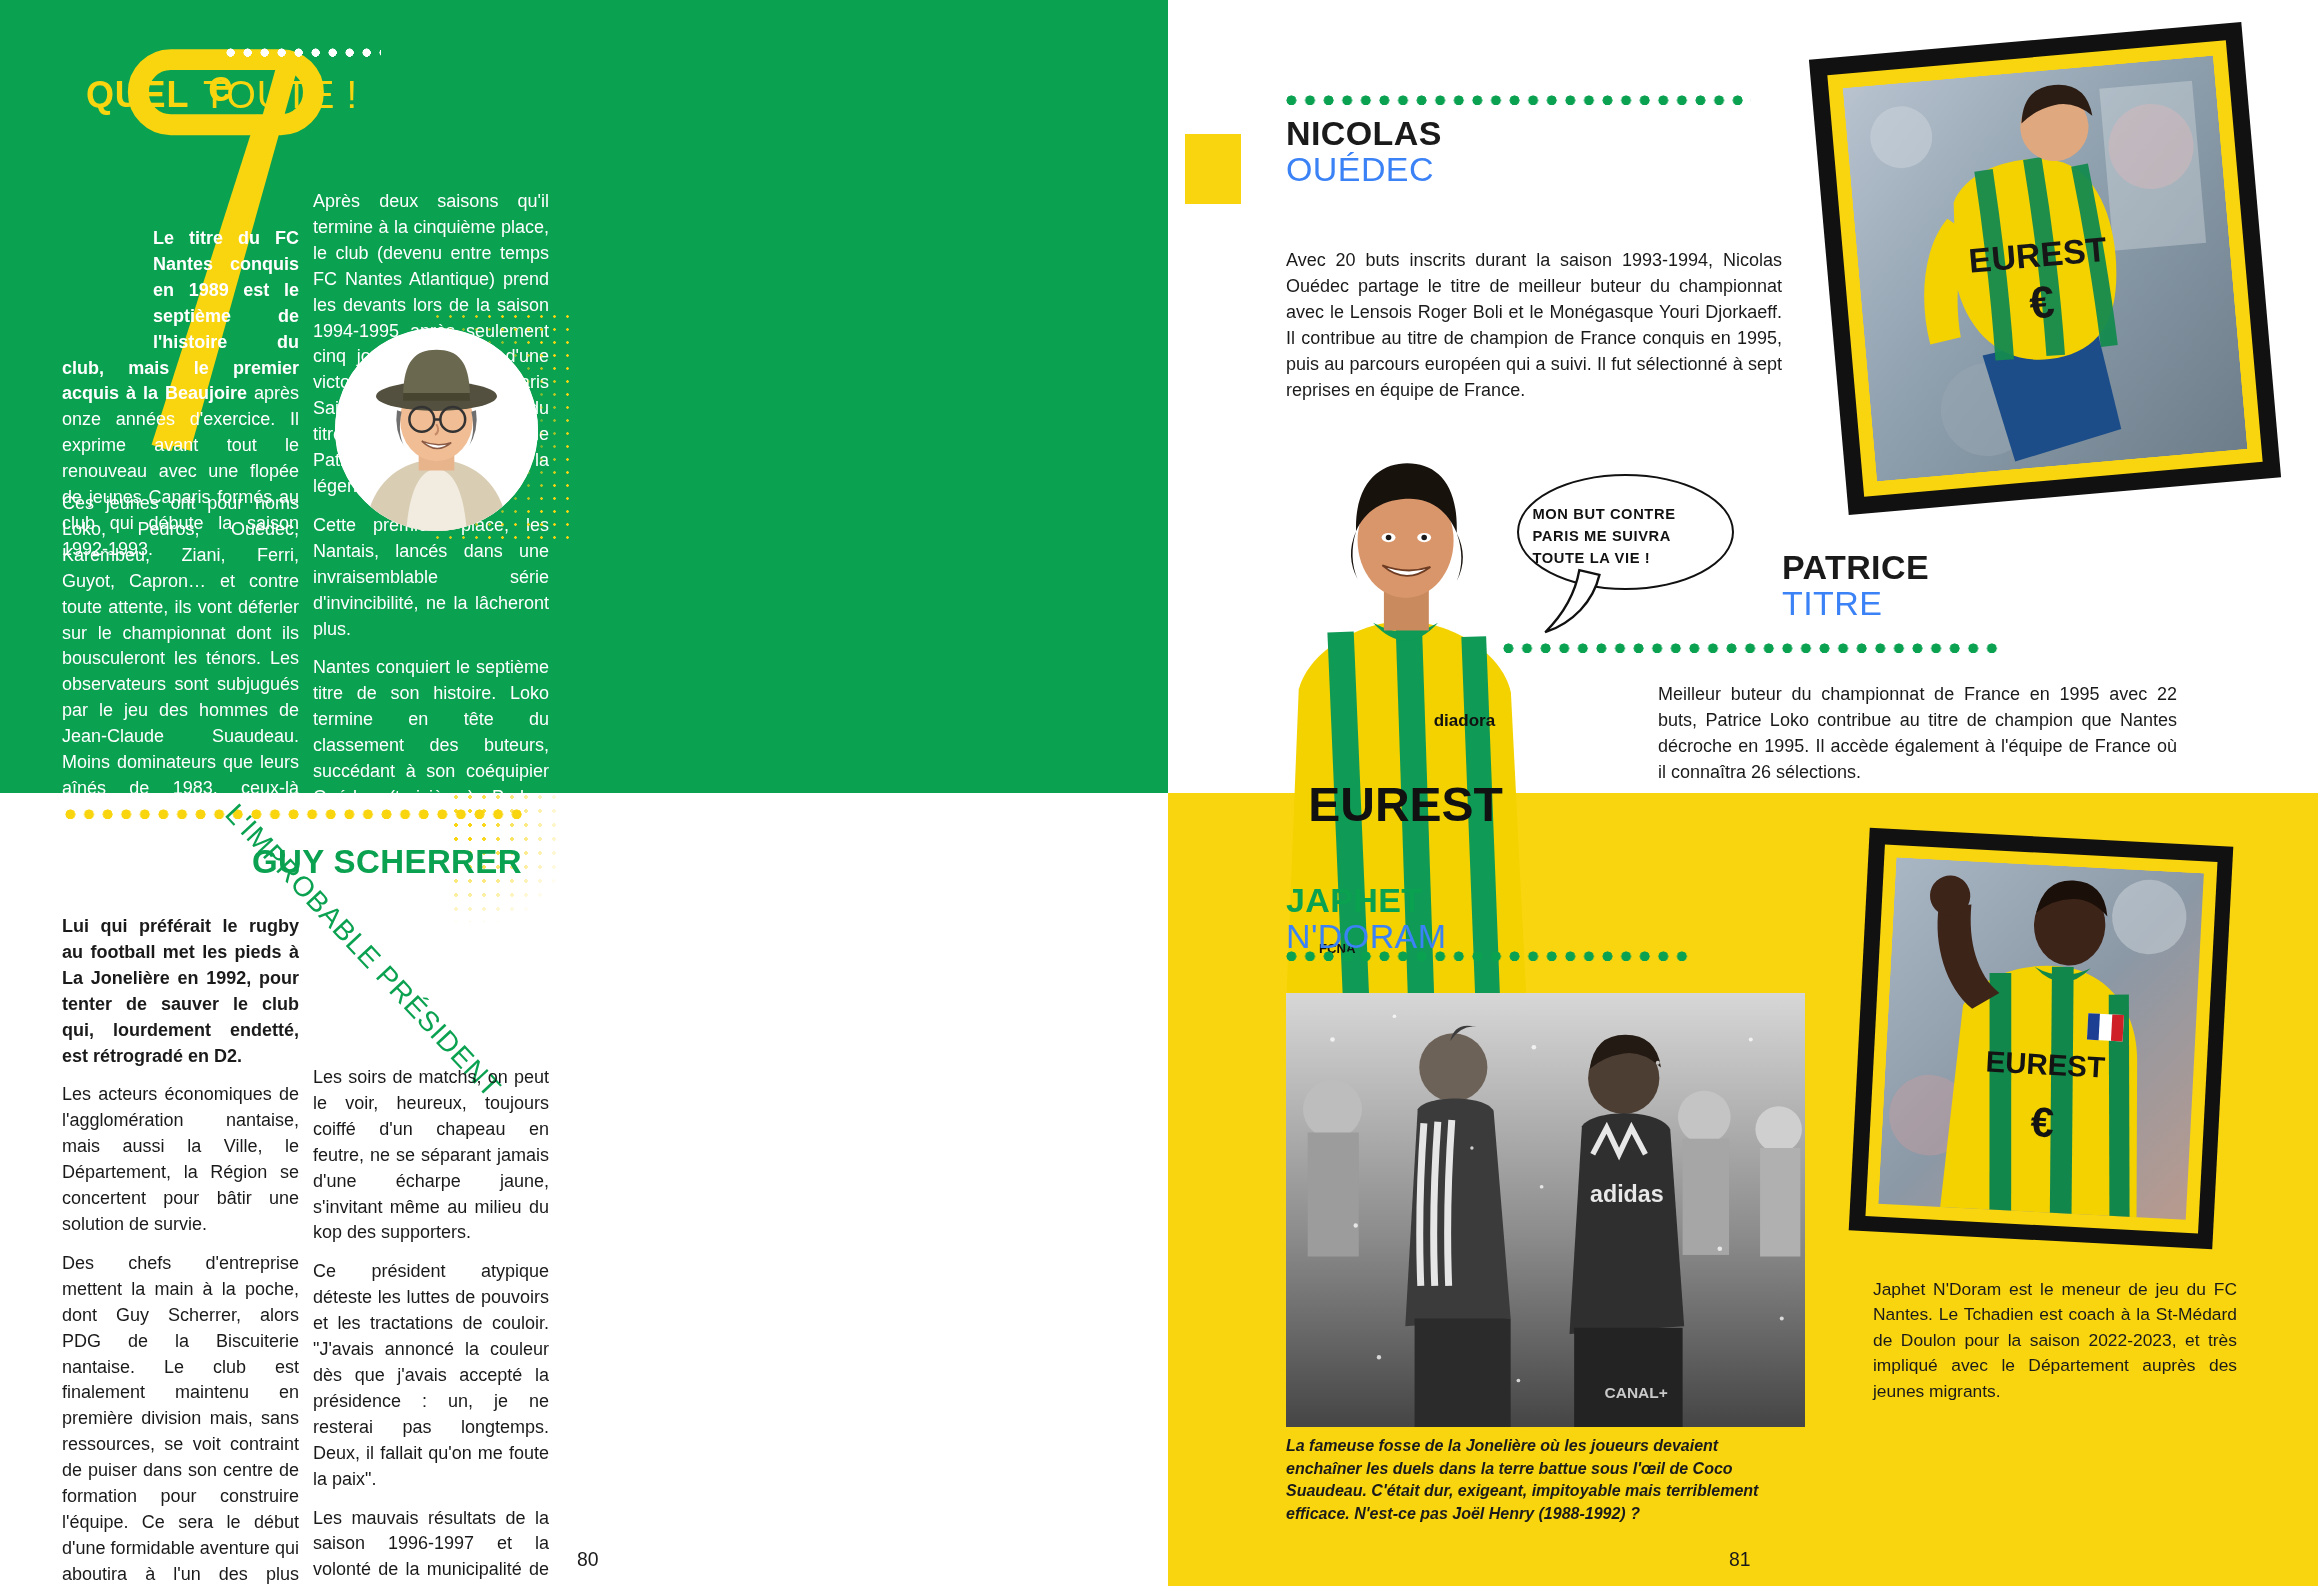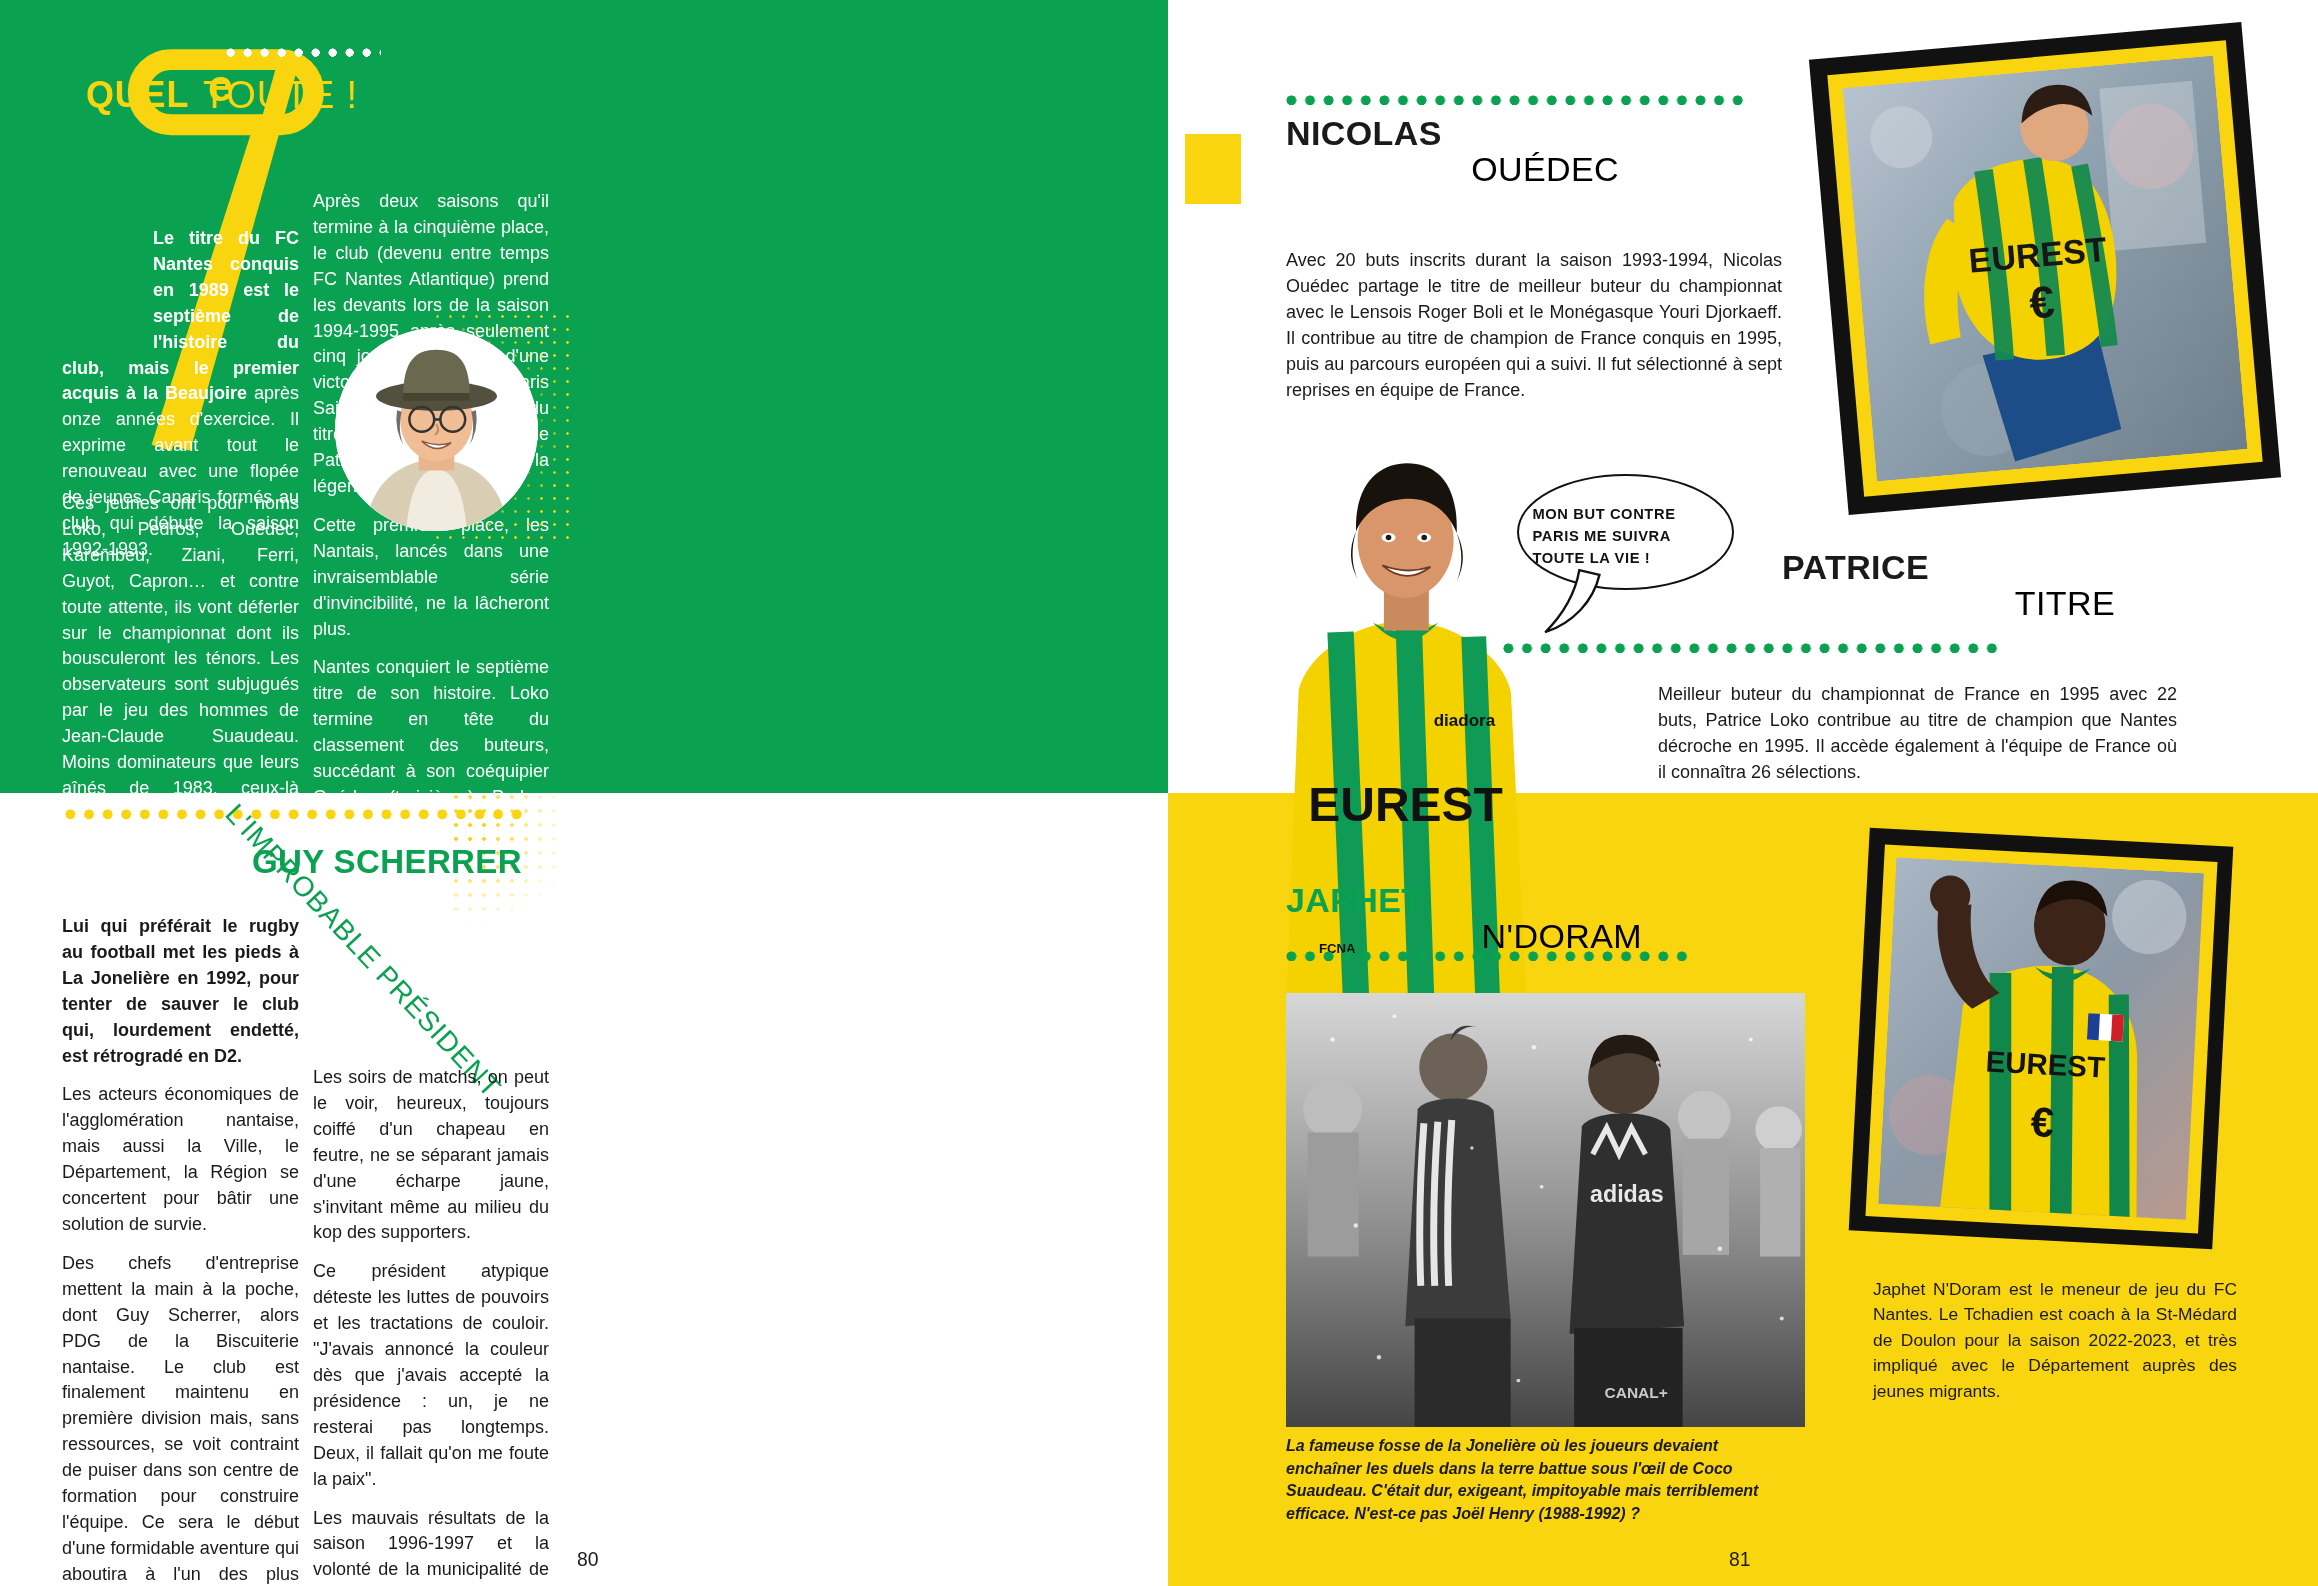--- a/index.html
+++ b/index.html
@@ -72,21 +72,21 @@
   
   .dots-green{height:11px;
      background-image:radial-gradient(circle at 5.4px 5.4px,#0aa150 4.8px,transparent 5.1px);
      background-size:18.6px 11px;}
   .r-dots-1{position:absolute;left:1286px;top:95px;width:465px;}
   .r-dots-2{position:absolute;left:1503px;top:643px;width:496px;}
   .r-dots-3{position:absolute;left:1286px;top:951px;width:403px;
      background-image:radial-gradient(circle at 5.4px 5.4px,#0aa150 4.8px,transparent 5.1px);}
 
   .name-first{font-size:34px;font-weight:bold;color:#1a1a1a;letter-spacing:0.4px;line-height:1.02;}
-  .name-last{font-size:34px;font-weight:normal;color:#000000;letter-spacing:0.4px;line-height:1.08;text-align:right;}
+  .name-last{font-size:34px;font-weight:normal;color:#3b82f6;letter-spacing:0.4px;line-height:1.08;}
   .name-first.green{color:#0aa150;}
 
   .nicolas-blk{position:absolute;left:1286px;top:116px;width:333px;}
   .nicolas-txt{position:absolute;left:1286px;top:248px;width:496px;}
 
   .patrice-blk{position:absolute;left:1782px;top:550px;width:333px;}
   .patrice-txt{position:absolute;left:1658px;top:682px;width:519px;}
 
   .japhet-blk{position:absolute;left:1286px;top:883px;width:356px;}
   .japhet-txt{position:absolute;left:1873px;top:1277px;width:364px;font-size:17.4px;line-height:1.46;text-align:justify;color:#1a1a1a;}

